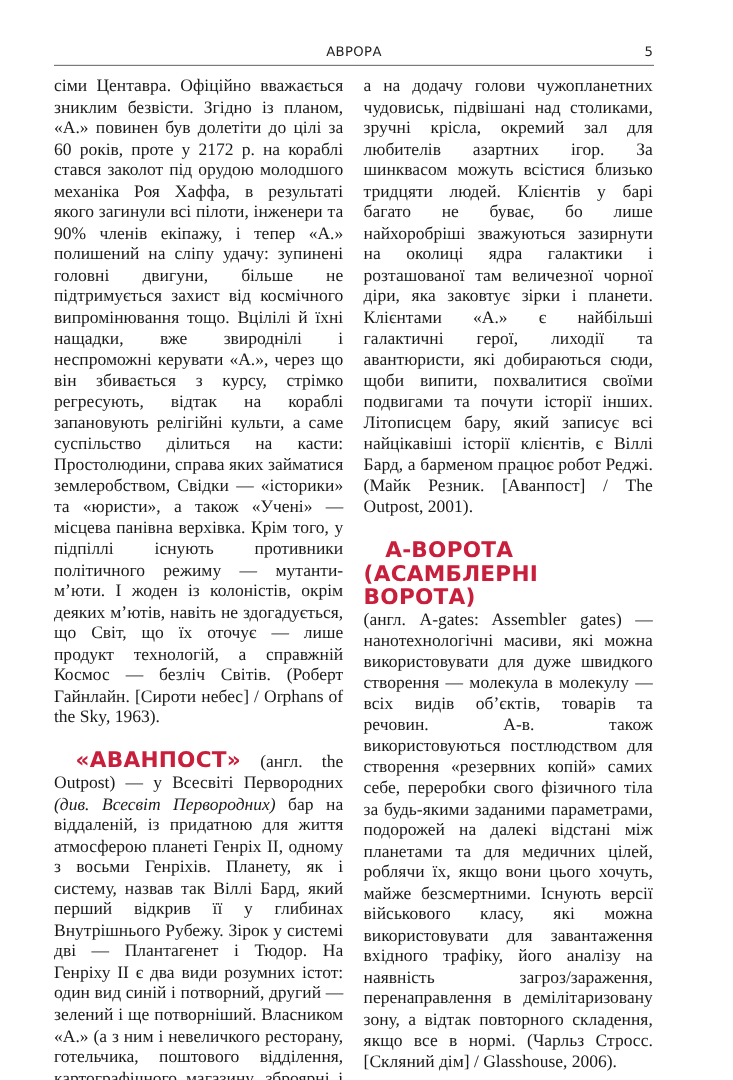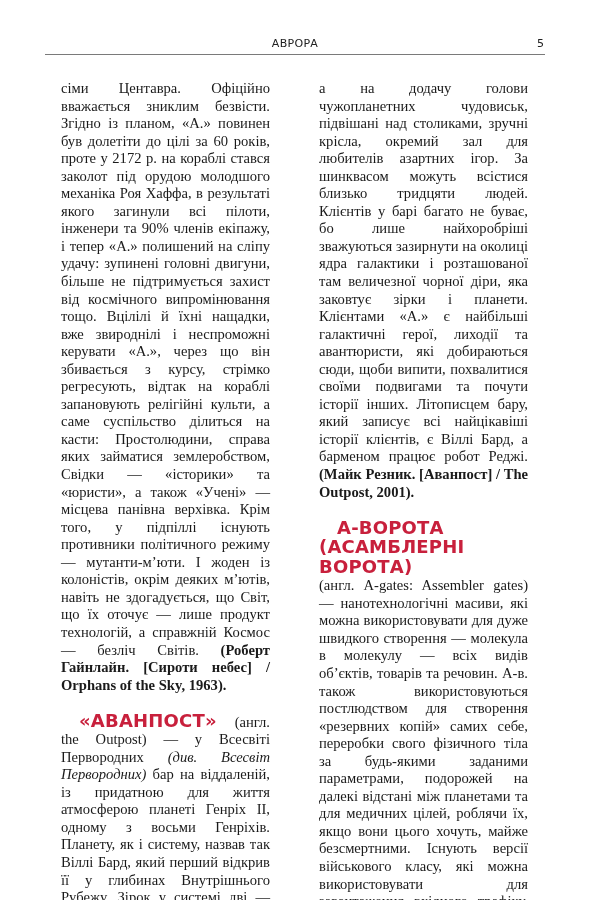--- a/index.html
+++ b/index.html
@@ -12,28 +12,28 @@
   }
   .running-head .title { position: absolute; left: 0; right: 0; top: 1px; text-align: center; letter-spacing: 0.3px; }
   .running-head .pageno { position: absolute; right: 1px; top: 1px; }
   .col {
     position: absolute; top: 64px; width: 241px;
     font-family: "Liberation Serif", serif; font-size: 14.6px; line-height: 17.55px;
     color: #1a1a1a; text-align: justify; hyphens: manual;
   }
   .col.left { left: 45px; }
   .col.right { left: 303px; }
-  .col p { margin: 16px; text-align-last: left; }
+  .col p { margin: 0; text-align-last: left; }
   .col p.entry { text-indent: 18px; }
   .col p.gap { margin-top: 17.5px; }
   .headword {
     font-family: "DejaVu Sans", sans-serif; font-weight: bold; color: #c8203c;
     font-size: 18px; letter-spacing: 0.2px;
   }
-  .src { font-weight: bold; }
+  .src { font-weight: normal; }
   .xref { font-style: italic; }
 </style>
 </head>
 <body>
 
 <div class="page">
 
   <div class="running-head">
     <span class="title">АВРОРА</span>
     <span class="pageno">5</span>

